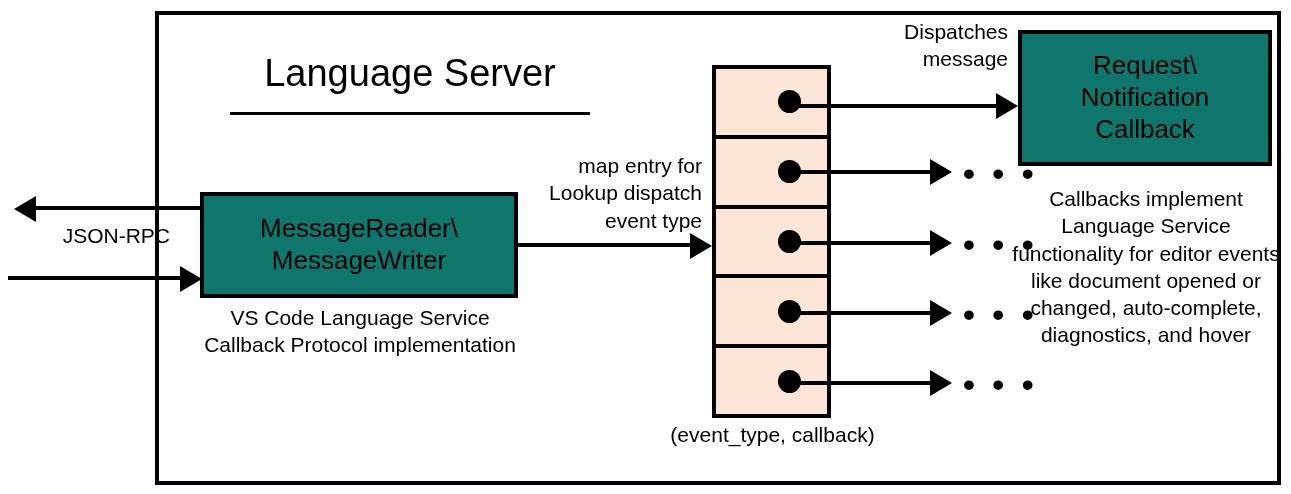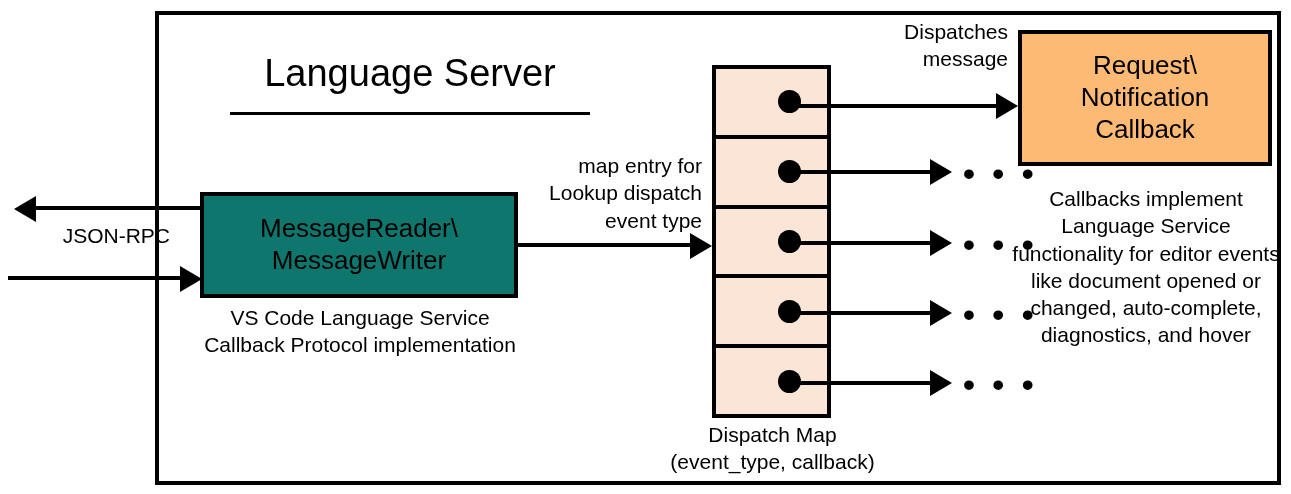--- a/index.html
+++ b/index.html
@@ -51,21 +51,21 @@
   #msg-box{
     left:200px; top:192px;
     width:318px; height:106px;
     background:#0f766e;
     font-size:26px;
     line-height:1.22;
   }
   #callback-box{
     left:1018px; top:30px;
     width:254px; height:136px;
-    background:#fdba74;
+    background:#0f766e;
     font-size:26px;
     line-height:1.22;
   }
 
   
   #dispatch-map{
     left:712px; top:65px;
     width:119px; height:353px;
     box-sizing:border-box;
     border:4px solid #000;
@@ -219,21 +219,20 @@
         <span class="map-dot"></span>
       </div>
     <div class="map-row">
         <span class="map-dot"></span>
       </div>
     <div class="map-row">
         <span class="map-dot"></span>
       </div>
   </div>
   <div id="map-caption" class="abs caption">
-    <div>Dispatch Map</div>
     <div>(event_type, callback)</div>
   </div>
 
   <div class="abs hline dot-line" style="top:104px;width:224px;"></div>
   <div class="abs arrow-r dot-head" style="top:93px;left:996px;"></div>
   <div id="dispatch-label" class="abs edge-label">
     <div>Dispatches</div>
     <div>message</div>
   </div>
 

